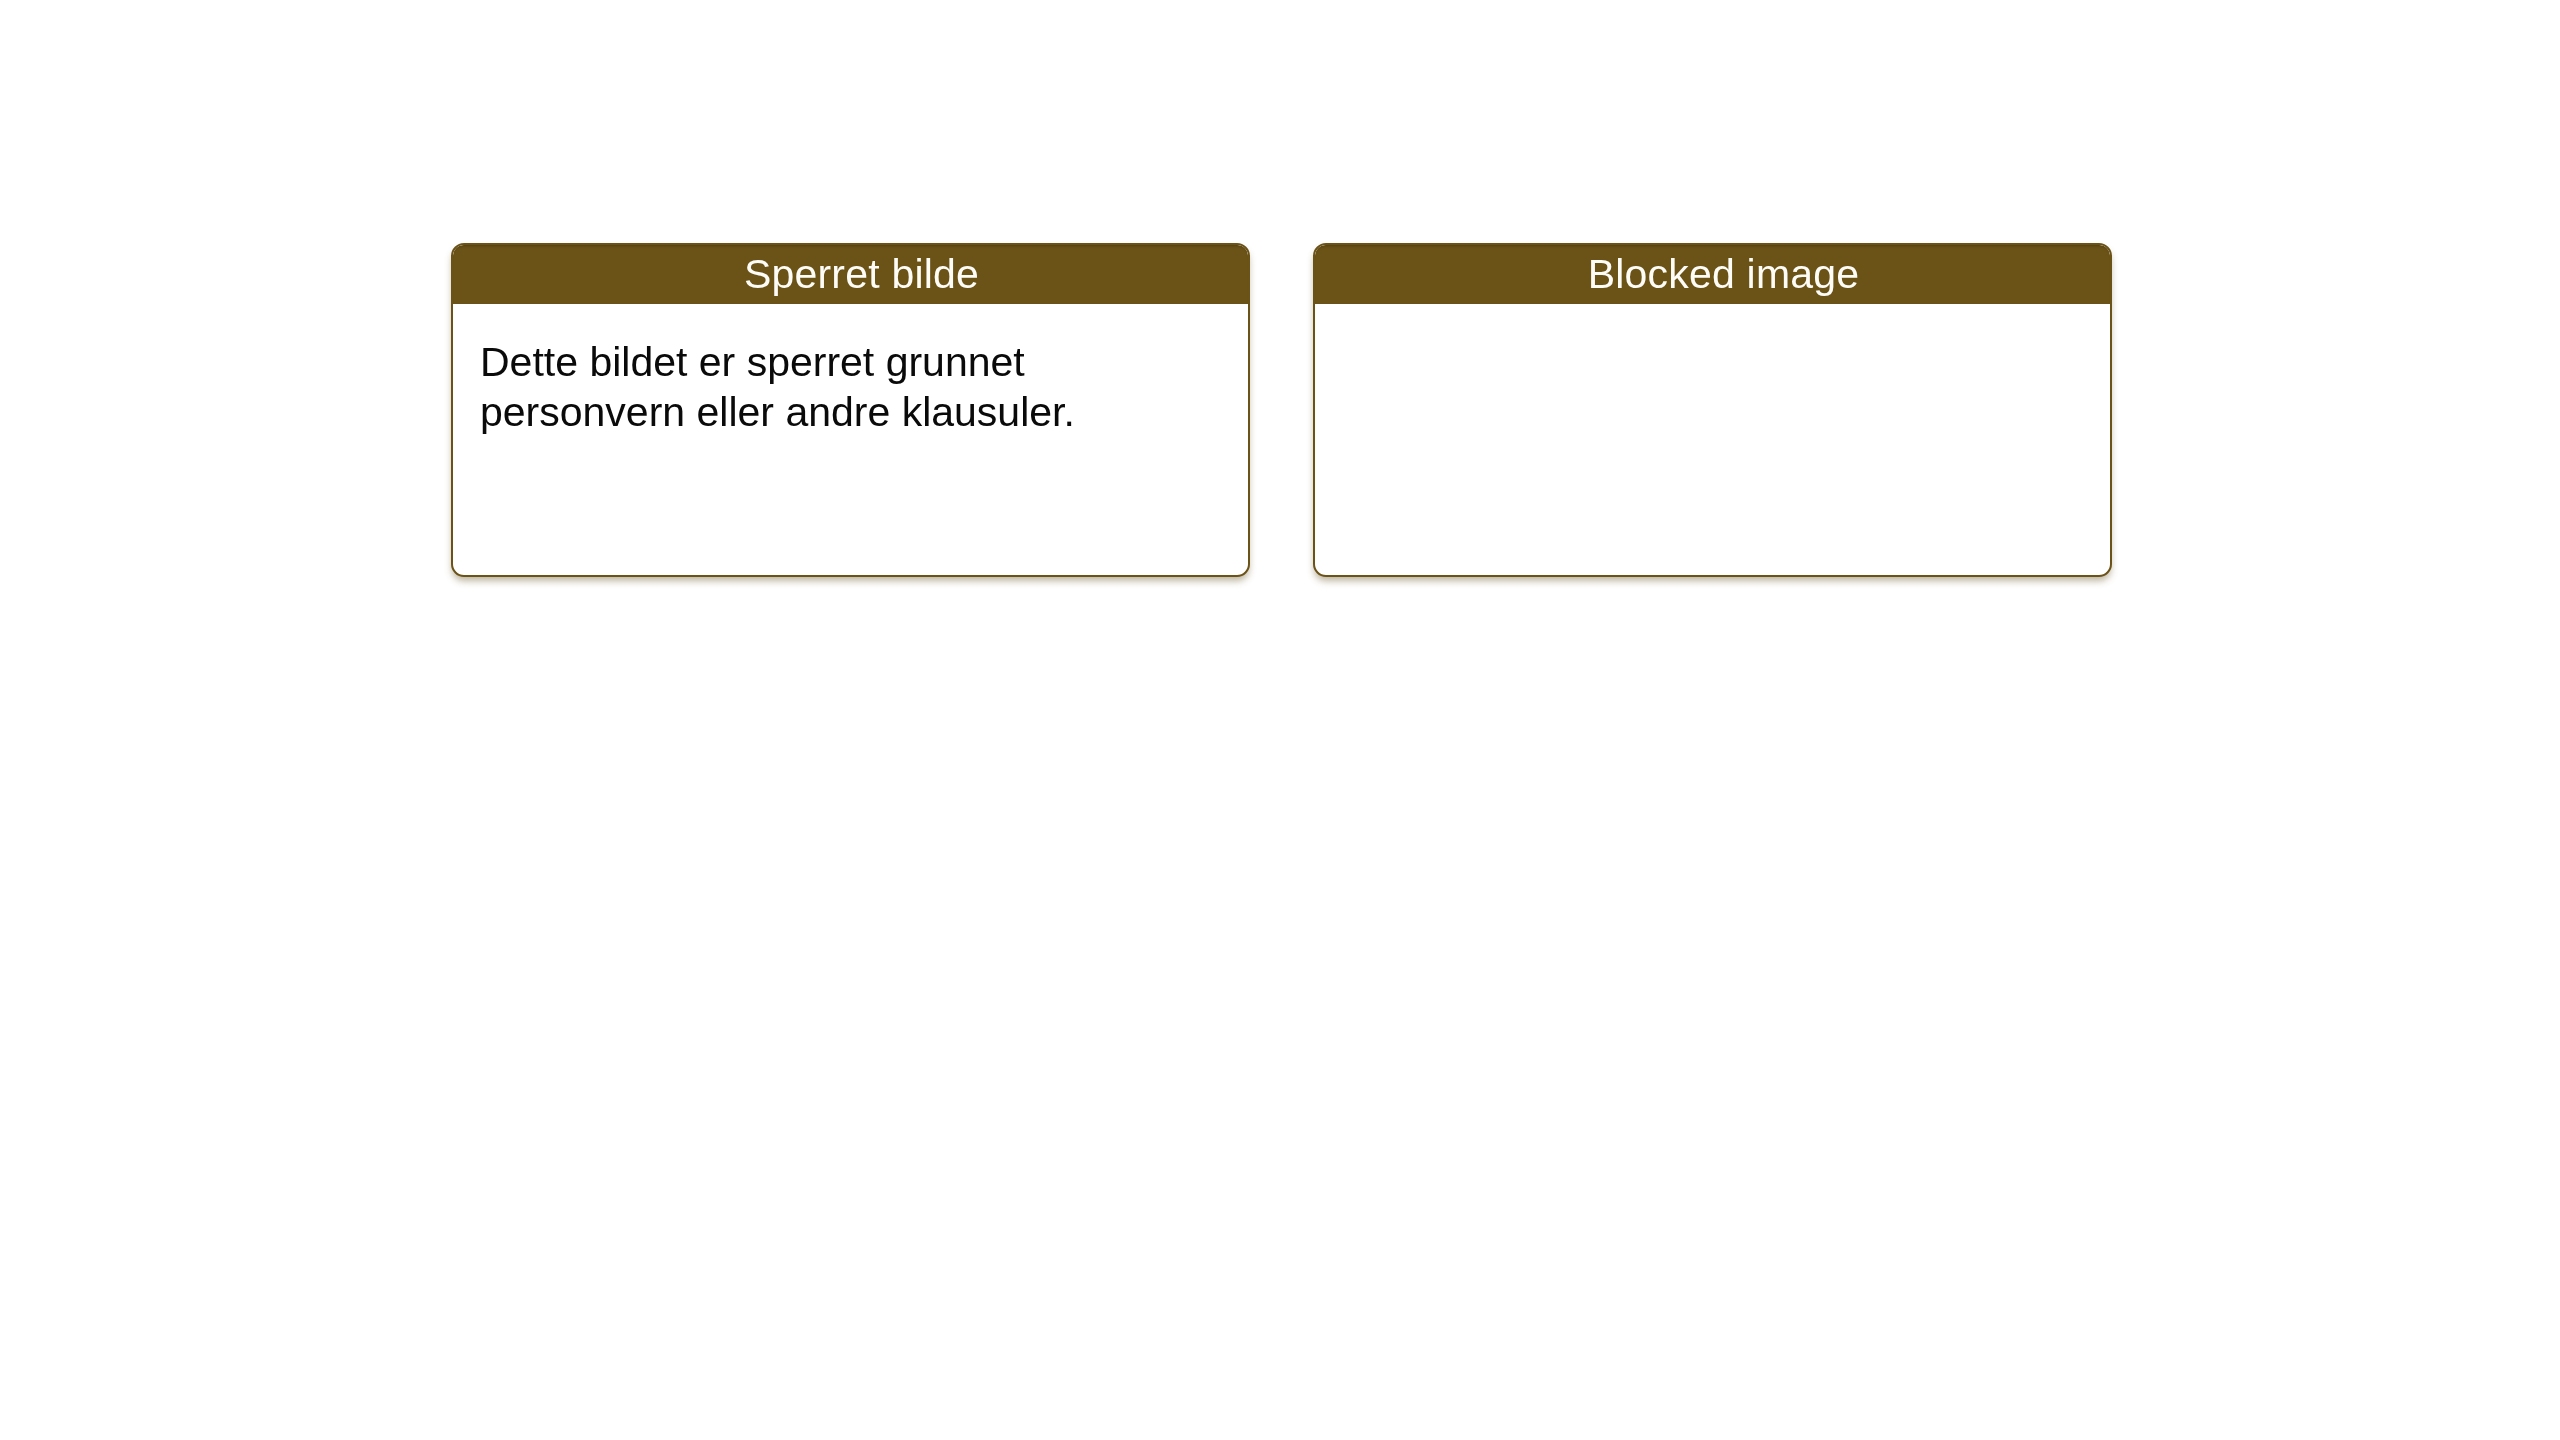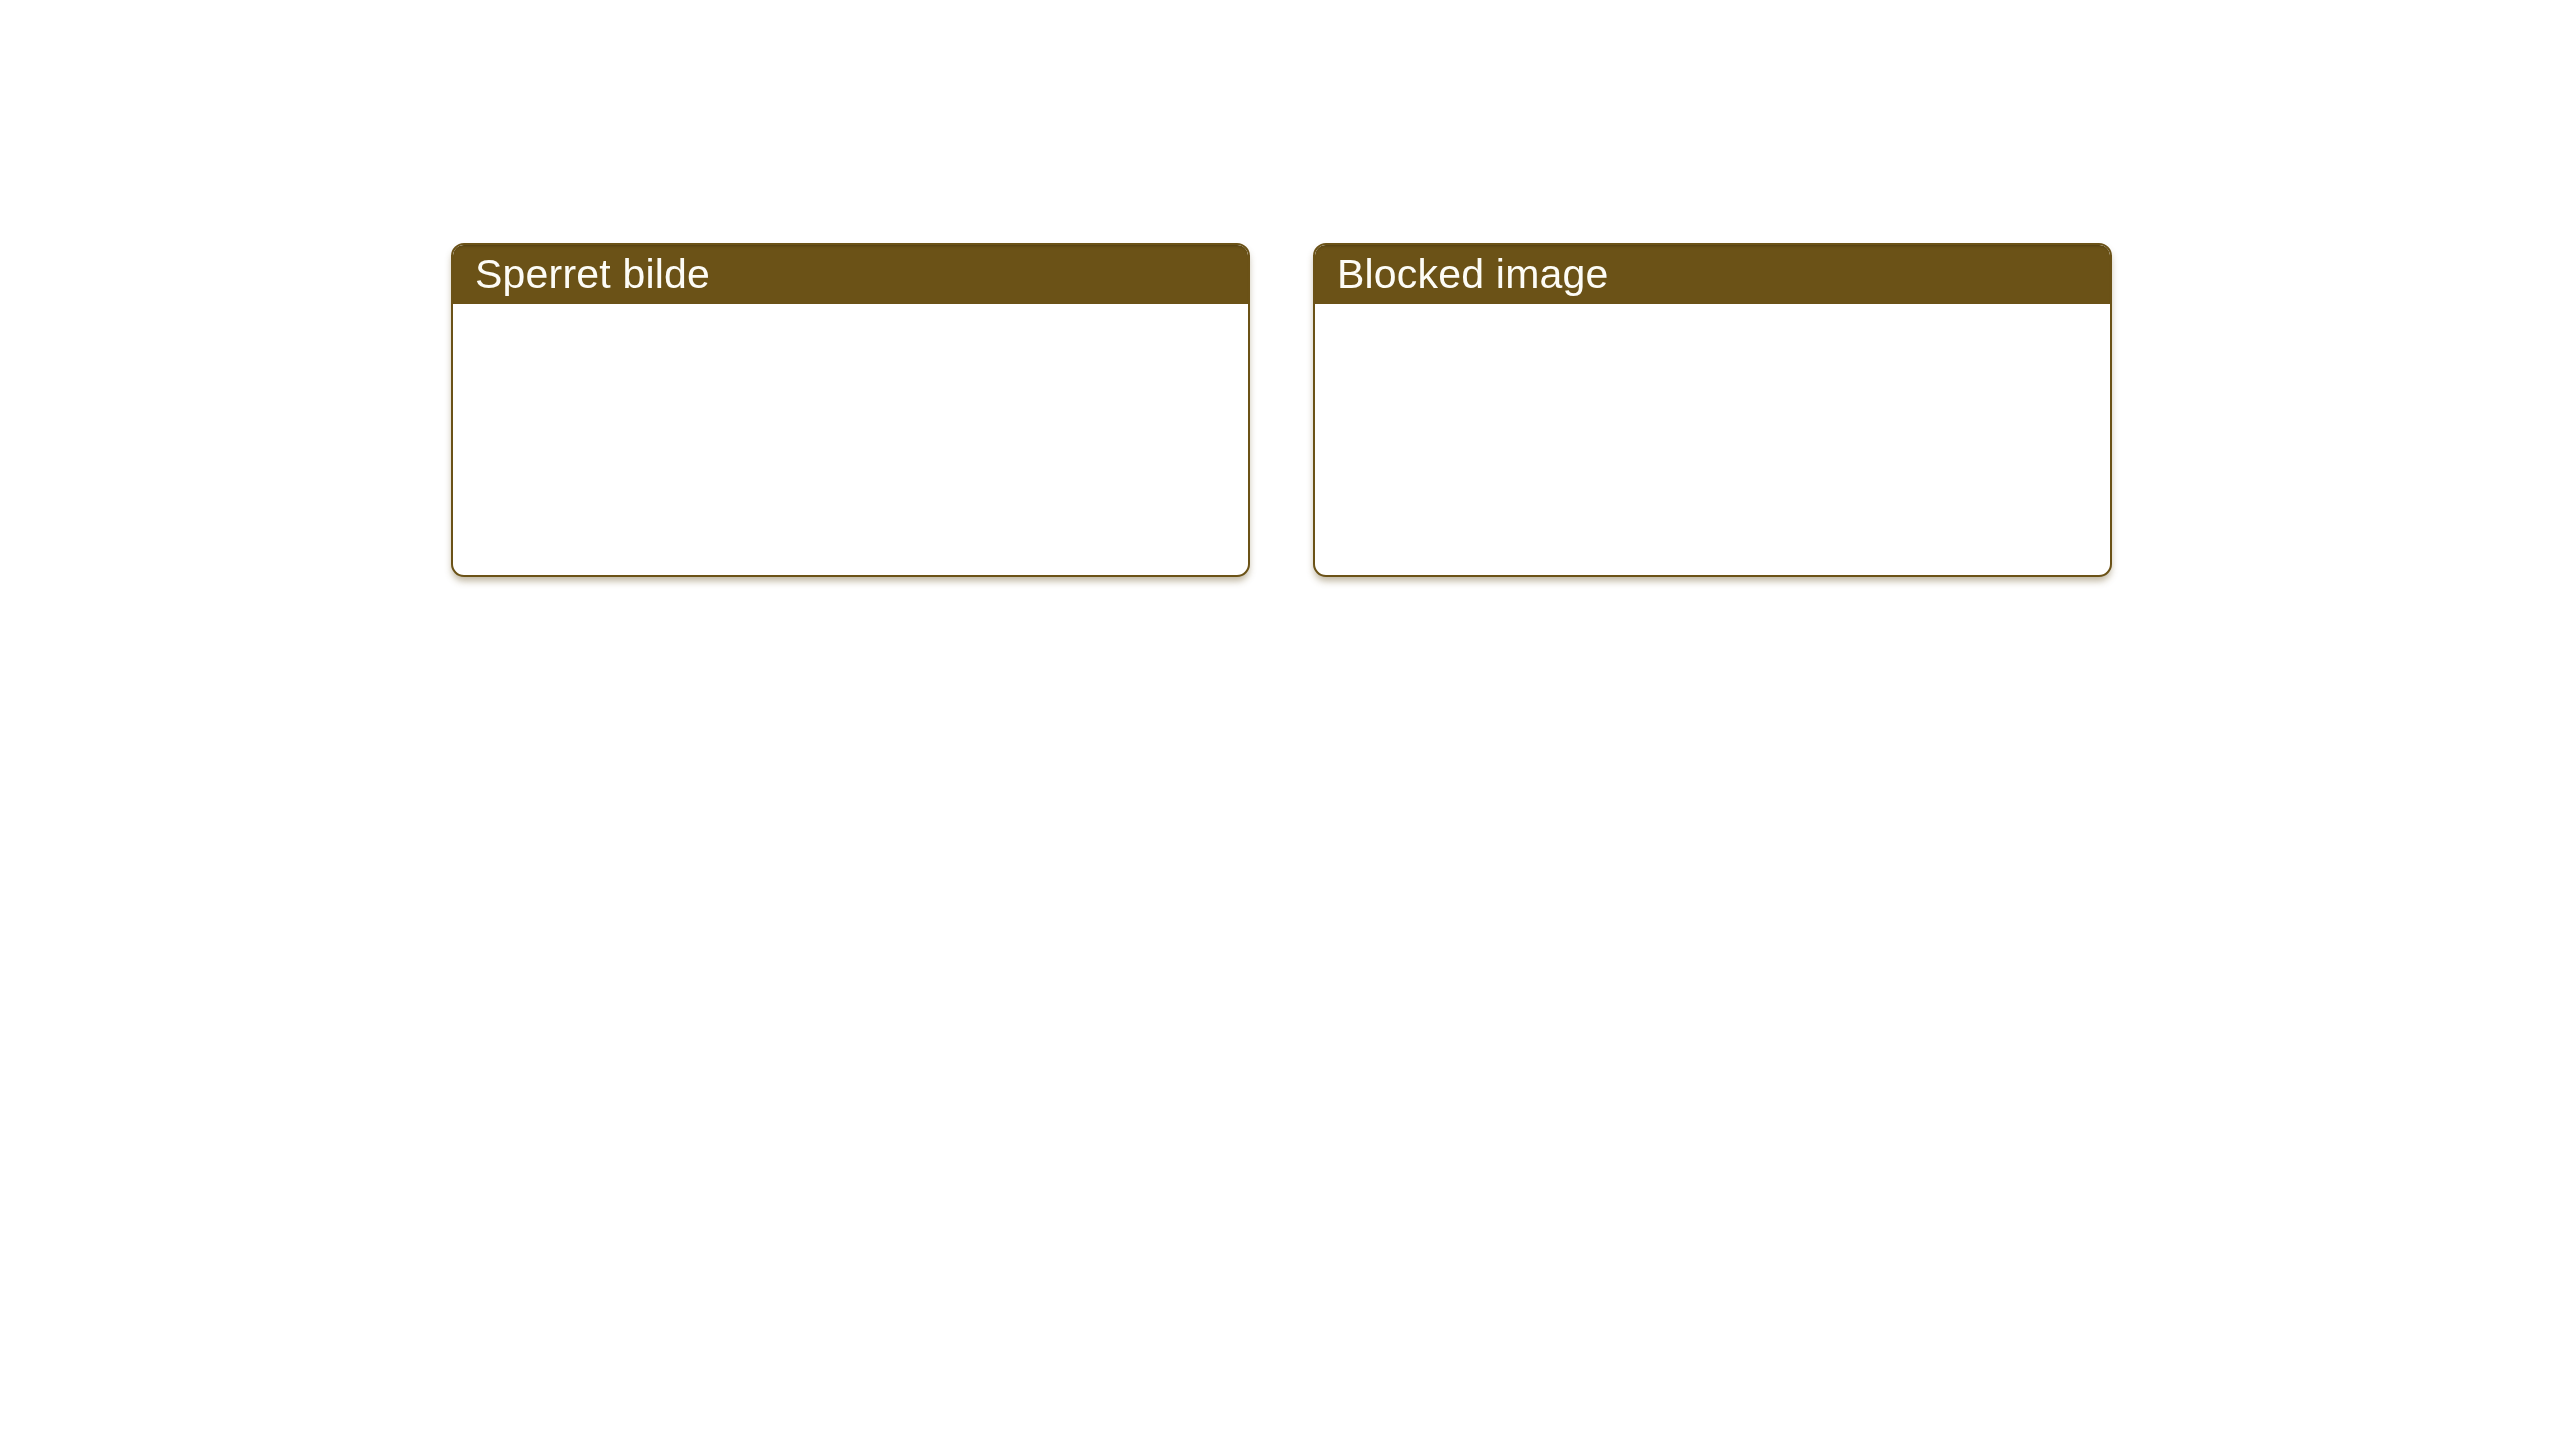--- a/index.html
+++ b/index.html
@@ -30,20 +30,21 @@
 
   .card-header {
     height: 59px;
     background: #6b5217;
     border-radius: 10px 10px 0 0;
     display: flex;
     align-items: center;
     padding-left: 22px;
     box-sizing: border-box;
     box-shadow: inset 0 3px 3px -2px rgba(0,0,0,0.25);
+    justify-content: center;
   }
 
   .card-title {
     color: #fdfcf6;
     font-size: 41px;
     line-height: 1;
     letter-spacing: 0.2px;
     white-space: nowrap;
   }
 
@@ -55,19 +56,21 @@
     white-space: pre-line;
   }
 </style>
 </head>
 <body>
 
 <div class="card card-no">
   <div class="card-header">
     <span class="card-title">Sperret bilde</span>
   </div>
+  <div class="card-body">Dette bildet er sperret grunnet
+personvern eller andre klausuler.</div>
 </div>
 
 <div class="card card-en">
   <div class="card-header">
     <span class="card-title">Blocked image</span>
   </div>
 </div>
 
 </body></html>

